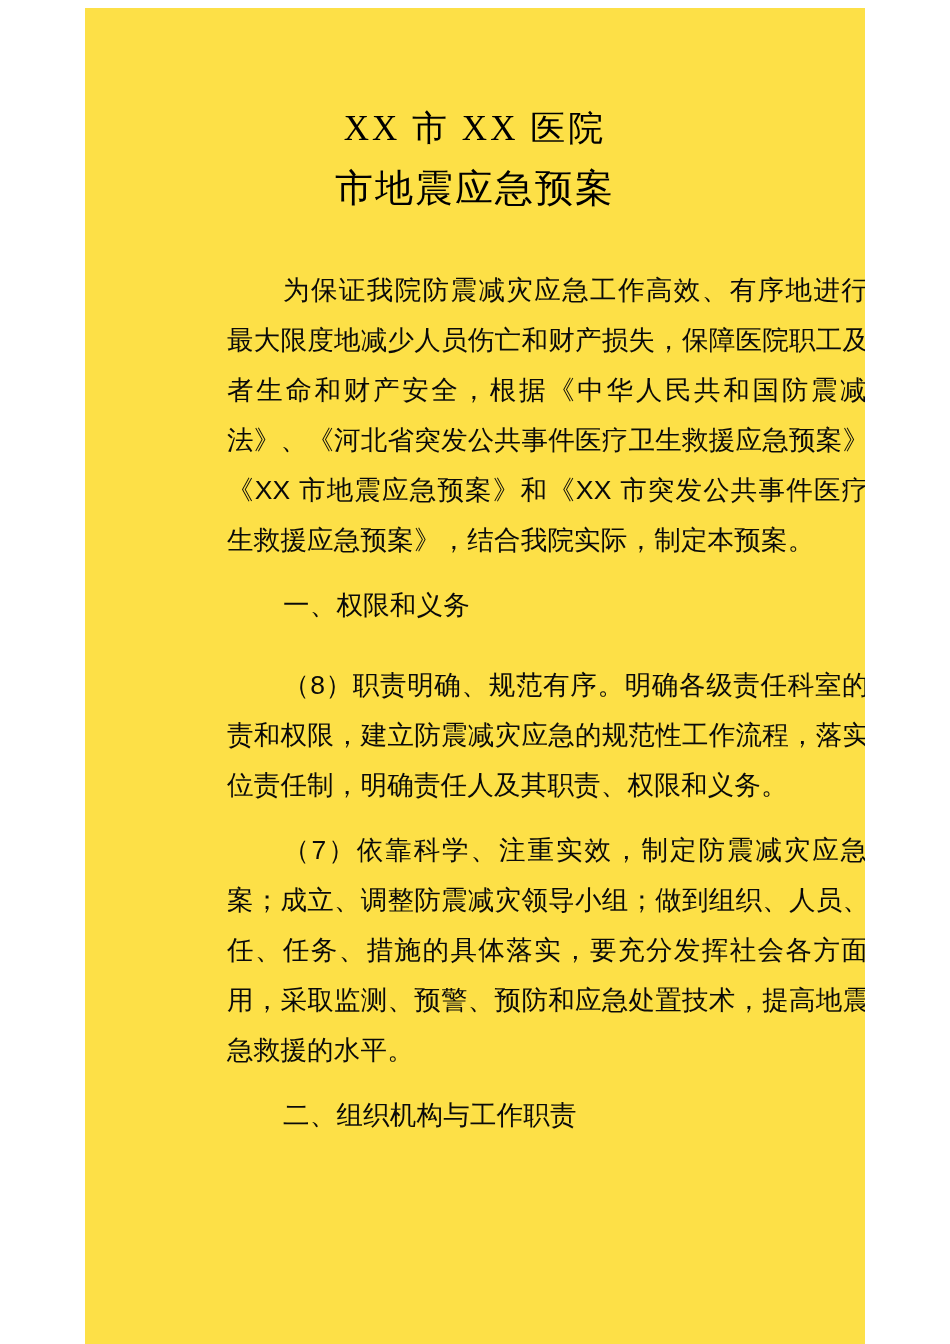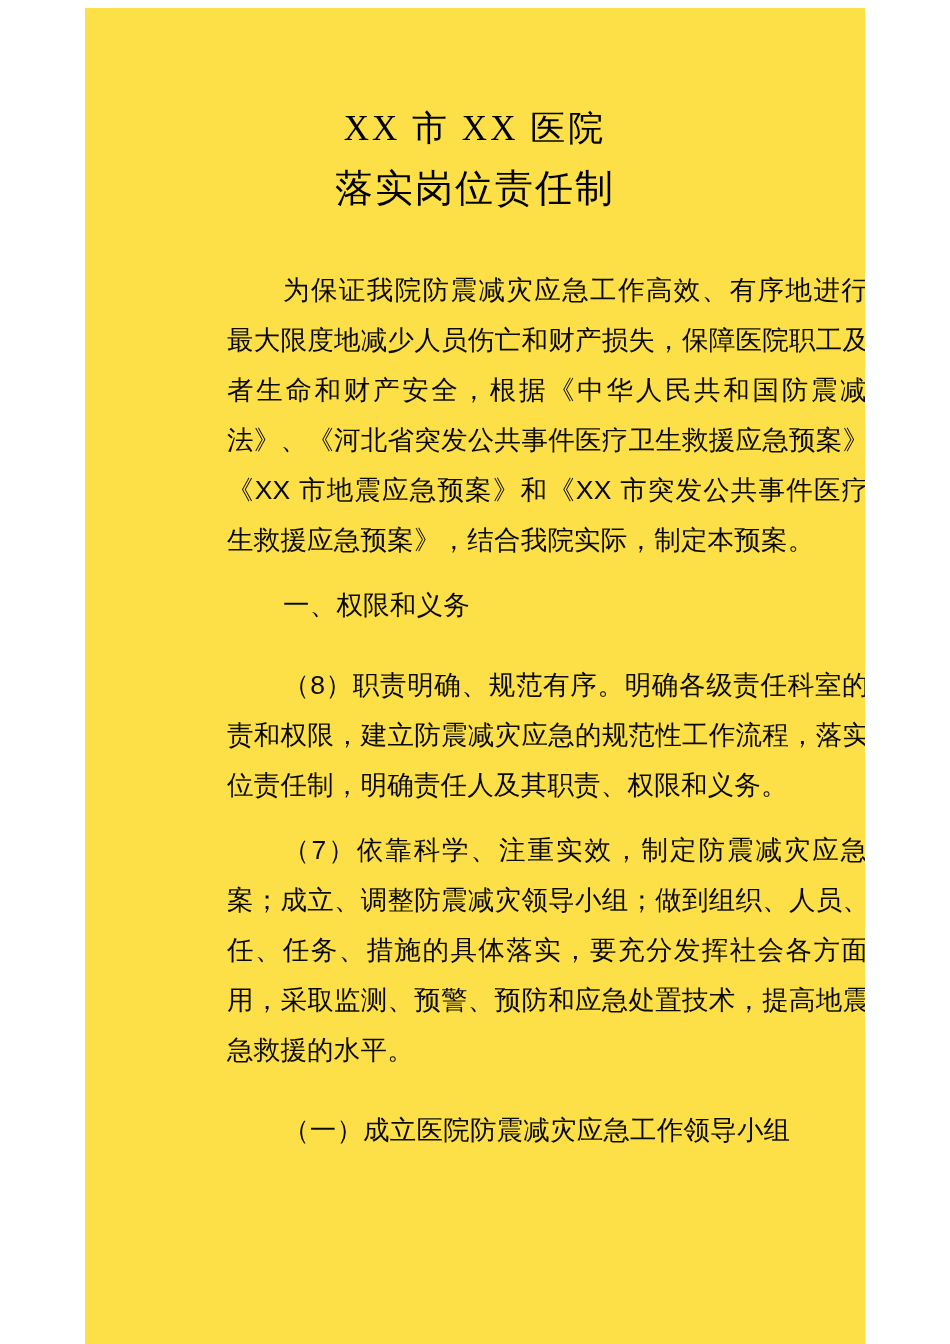--- a/index.html
+++ b/index.html
@@ -70,21 +70,21 @@
   }
   .gap-md { height: 15px; }
 </style>
 </head>
 <body>
 
 <div class="page">
 
   <div class="title-block">
     <div class="doc-title-line line1">XX 市 XX 医院</div>
-    <div class="doc-title-line line2">落实岗位责任制</div>
+    <div class="doc-title-line line2">市地震应急预案</div>
   </div>
 
   <div class="body-col">
 
     <p class="para indent">为保证我院防震减灾应急工作高效、有序地进行，最大限度地减少人员伤亡和财产损失，保障医院职工及患者生命和财产安全，根据《中华人民共和国防震减灾法》、《河北省突发公共事件医疗卫生救援应急预案》、《XX 市地震应急预案》和《XX 市突发公共事件医疗卫生救援应急预案》，结合我院实际，制定本预案。</p>
 
     <div class="gap-md"></div>
 
     <p class="para heading">一、权限和义务</p>
 
@@ -94,20 +94,20 @@
     <div class="gap-md"></div>
 
     <p class="para indent">（8）职责明确、规范有序。明确各级责任科室的职责和权限，建立防震减灾应急的规范性工作流程，落实岗位责任制，明确责任人及其职责、权限和义务。</p>
 
     <div class="gap-md"></div>
 
     <p class="para indent">（7）依靠科学、注重实效，制定防震减灾应急预案；成立、调整防震减灾领导小组；做到组织、人员、责任、任务、措施的具体落实，要充分发挥社会各方面作用，采取监测、预警、预防和应急处置技术，提高地震应急救援的水平。</p>
 
     <div class="gap-md"></div>
 
+    <p class="para heading">二、组织机构与工作职责</p>
 
     <div class="gap-md"></div>
 
-    <p class="para heading">（一）成立医院防震减灾应急工作领导小组</p>
 
   </div>
 
 </div>
 
 </body></html>

